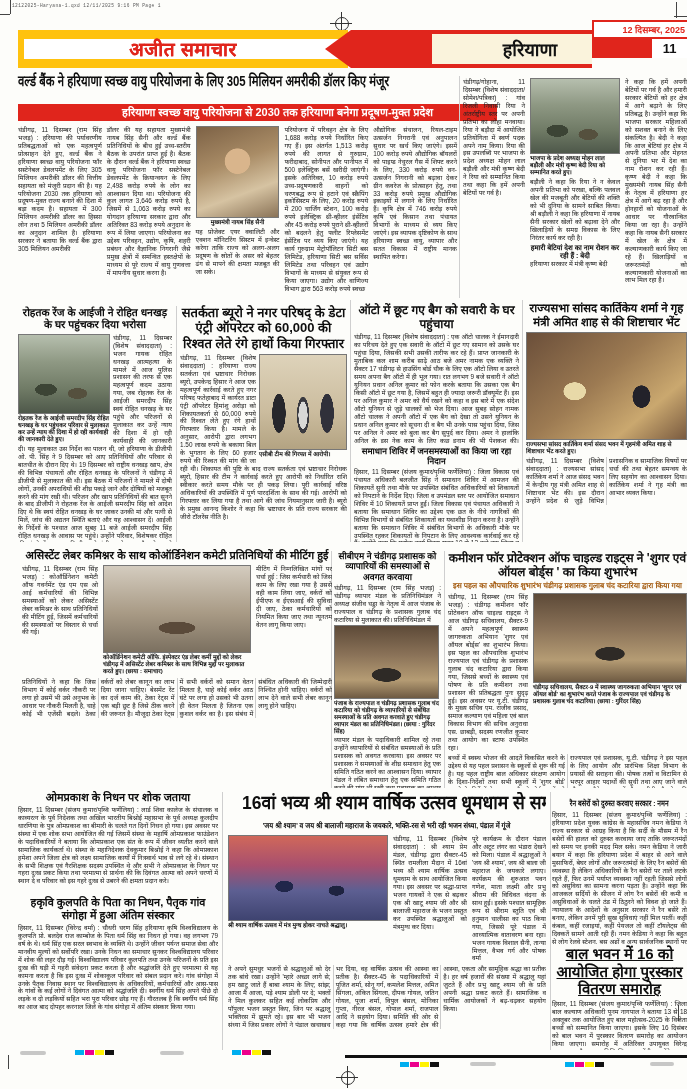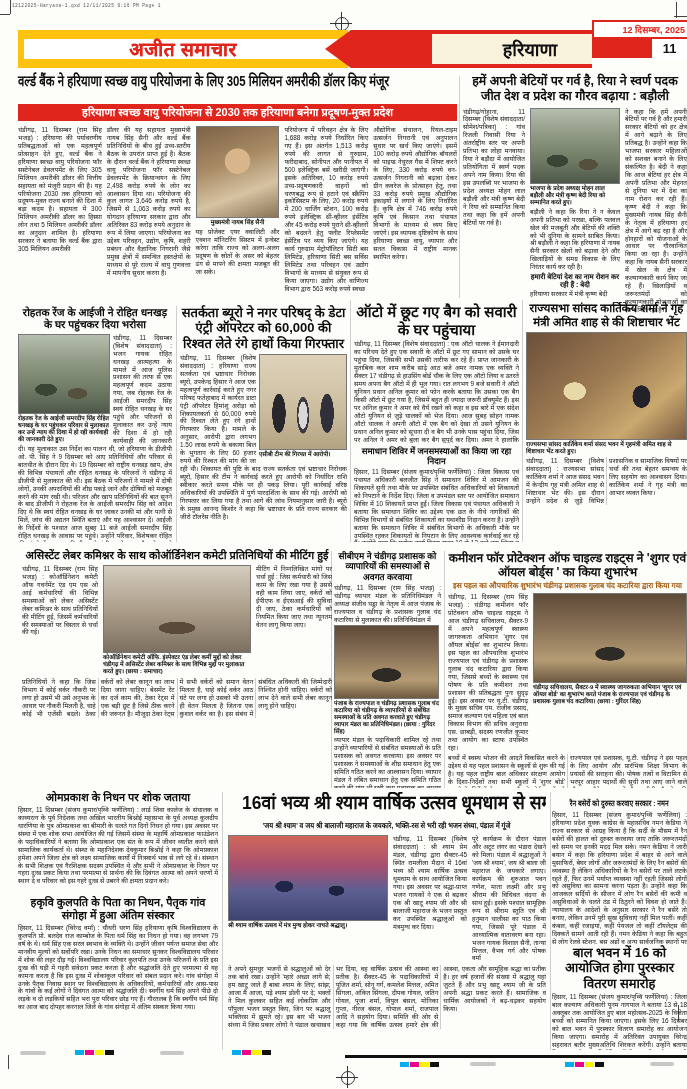--- a/index.html
+++ b/index.html
@@ -12,21 +12,21 @@
   .mh-stripe{background:#fff;display:flex;align-items:center;}
   .mh-title{color:#e0251c;font-weight:bold;font-size:19px;letter-spacing:.5px;width:100%;text-align:center;
             text-shadow:0 0 .5px #e0251c;}
   .mh-cream{background:#faf3dc;display:flex;align-items:center;justify-content:center;
             font-weight:bold;font-size:18px;color:#111;margin-left:43px;}
   .mh-datebox{background:#fff;color:#e0251c;font-weight:bold;font-size:9px;display:flex;align-items:center;justify-content:flex-end;padding-right:3px;}
   .mh-pagebox{background:#fff;border:1.5px solid #fff;color:#111;font-weight:bold;font-size:13px;display:flex;align-items:center;justify-content:center;}
   
   .hl{font-weight:bold;color:#0e0e0e;text-align:center;line-height:1.18;}
   .nowrap{white-space:nowrap;display:inline-block;transform-origin:0 50%;}
-  .redbar{background:#e0251c;color:#fff;font-weight:bold;text-align:center;}
+  .redbar{background:#e0251c;color:#fff;font-weight:bold;text-align:center;padding-left:40px;}
   .orange-sub{color:#a35a0e;font-weight:bold;text-align:center;}
   .bd{font-size:6.4px;line-height:1.24;text-align:justify;color:#222;}
   .bd2{columns:2;column-gap:5px;column-rule:.5px solid #ccc;}
   .bd3{columns:3;column-gap:5px;column-rule:.5px solid #ccc;}
   .bd4{columns:4;column-gap:5px;column-rule:.5px solid #ccc;}
   .cap{font-size:6px;font-weight:bold;line-height:1.18;color:#111;text-align:left;margin-top:1px;}
   .g{display:grid;gap:5px;}
   
   .ph{border:.5px solid #777;box-sizing:border-box;position:relative;overflow:hidden;}
   .ph-cm{background:radial-gradient(circle at 50% 38%,#d9b58c 0 18%,transparent 19%),
@@ -106,21 +106,20 @@
       <div class="ph ph-cm" style="width:100%;height:92px;"></div>
       <div class="cap" style="text-align:center;">मुख्यमंत्री नायब सिंह सैनी</div>
       <div class="bd" style="margin-top:2px;">यह प्रोजेक्ट एयर क्वालिटी और एक्शन मॉनिटरिंग सिस्टम में इन्वेस्ट करेगा ताकि राज्य को अलग-अलग प्रदूषण के स्रोतों के असर को बेहतर ढंग से मापने की क्षमता मजबूत की जा सके।</div>
     </div>
     <div class="bd">परियोजना में परिवहन क्षेत्र के लिए 1,688 करोड़ रुपये निर्धारित किए गए हैं। इस अंतर्गत 1,513 करोड़ रुपये की लागत से गुरुग्राम, फरीदाबाद, सोनीपत और पानीपत में 500 इलेक्ट्रिक बसें खरीदी जाएंगी। इसके अतिरिक्त, 10 करोड़ रुपये उच्च-प्रदूषणकारी वाहनों को चरणबद्ध रूप से हटाने एवं स्क्रैपिंग इकोसिस्टम के लिए, 20 करोड़ रुपये में 200 चार्जिंग स्टेशन, 100 करोड़ रुपये इलेक्ट्रिक थ्री-व्हीलर इंसेंटिव और 45 करोड़ रुपये पुराने थ्री-व्हीलरों को बदलने हेतु फ्लीट रिप्लेसमेंट इंसेंटिव पर व्यय किए जाएंगे। यह कार्य गुरुग्राम मेट्रोपॉलिटन सिटी बस लिमिटेड, हरियाणा सिटी बस सर्विस लिमिटेड तथा परिवहन एवं उद्योग विभागों के माध्यम से संयुक्त रूप से किया जाएगा। उद्योग और वाणिज्य विभाग द्वारा 563 करोड़ रुपये स्वच्छ</div>
     <div class="bd">औद्योगिक संचालन, रियल-टाइम उत्सर्जन निगरानी एवं अनुपालन सुधार पर खर्च किए जाएंगे। इसमें 100 करोड़ रुपये औद्योगिक बॉयलरों को पाइप्ड नेचुरल गैस में शिफ्ट करने के लिए, 330 करोड़ रुपये वन-उत्सर्जन निगरानी को बढ़ावा देकर ग्रीन कवरेज के प्रोत्साहन हेतु, तथा 33 करोड़ रुपये प्रमुख औद्योगिक इकाइयों में लगाने के लिए निर्धारित हैं। कृषि क्षेत्र में 746 करोड़ रुपये कृषि एवं किसान तथा पंचायत विभागों के माध्यम से व्यय किए जाएंगे। इस व्यापक दृष्टिकोण के साथ हरियाणा स्वच्छ वायु, व्यापार और सतत विकास में राष्ट्रीय मानक स्थापित करेगा।</div>
   </div>
 
   <div class="vsep" style="left:459px;top:76px;height:222px;"></div>
   <div class="abs" style="left:463px;top:74px;width:224px;">
-    <div class="hl" style="font-size:12.5px;">हमें अपनी बेटियों पर गर्व है, रिया ने स्वर्ण पदक जीत देश व प्रदेश का गौरव बढ़ाया : बड़ौली</div>
     <div class="g" style="grid-template-columns:62px 1fr 62px;margin-top:4px;">
       <div class="bd">चंडीगढ़/गोहाना, 11 दिसम्बर (विशेष संवाददाता/सोमेश/पत्रिका) : गांव रिजली निवासी रिया ने अंतर्राष्ट्रीय स्तर पर अपनी प्रतिभा का लोहा मनवाया। रिया ने बड़ौदा में आयोजित प्रतियोगिता में स्वर्ण पदक अपने नाम किया। रिया की इस उपलब्धि पर भाजपा के प्रदेश अध्यक्ष मोहन लाल बड़ौली और मंत्री कृष्ण बेदी ने रिया को सम्मानित किया तथा कहा कि हमें अपनी बेटियों पर गर्व है।</div>
       <div>
         <div class="ph ph-crowd" style="width:100%;height:76px;"></div>
         <div class="cap">भाजपा के प्रदेश अध्यक्ष मोहन लाल बड़ौली और मंत्री कृष्ण बेदी रिया को सम्मानित करते हुए।</div>
         <div class="bd" style="margin-top:2px;">बड़ौली ने कहा कि रिया ने न केवल अपनी प्रतिभा को परखा, बल्कि पलवल खेल की मजबूती और बेटियों की शक्ति को भी दुनिया के सामने साबित किया। श्री बड़ौली ने कहा कि हरियाणा में नायब सैनी सरकार खेलों को बढ़ावा देने और खिलाड़ियों के समग्र विकास के लिए निरंतर कार्य कर रही है।</div>
         <div class="hl" style="font-size:7px;margin-top:2px;">हमारी बेटियां देश का नाम रोशन कर रही हैं : बेदी</div>
         <div class="bd">हरियाणा सरकार में मंत्री कृष्ण बेदी</div>
       </div>
       <div class="bd">ने कहा कि हमें अपनी बेटियों पर गर्व है और हमारी सरकार बेटियों को हर क्षेत्र में आगे बढ़ाने के लिए प्रतिबद्ध है। उन्होंने कहा कि भाजपा सरकार महिलाओं को सशक्त बनाने के लिए संकल्पित है। बेदी ने कहा कि आज बेटियां हर क्षेत्र में अपनी प्रतिभा और मेहनत से दुनिया भर में देश का नाम रोशन कर रही हैं। कृष्ण बेदी ने कहा कि मुख्यमंत्री नायब सिंह सैनी के नेतृत्व में हरियाणा हर क्षेत्र में आगे बढ़ रहा है और होनहारों को योजनाओं के आधार पर गौरवान्वित किया जा रहा है। उन्होंने कहा कि नायब सैनी सरकार में खेल के क्षेत्र में कल्याणकारी कार्य किए जा रहे हैं। खिलाड़ियों व जरूरतमंदों को कल्याणकारी योजनाओं का लाभ मिल रहा है।</div>
@@ -147,21 +146,21 @@
     <div class="bd" style="margin-top:3px;">
       <span class="float-r" style="width:88px;">
         <span class="ph ph-acb" style="display:block;width:88px;height:96px;"></span>
         <span class="cap" style="display:block;">एसीबी टीम की गिरफ्त में आरोपी।</span>
       </span>
       <span>चंडीगढ़, 11 दिसम्बर (विशेष संवाददाता) : हरियाणा राज्य सतर्कता एवं भ्रष्टाचार निरोधक ब्यूरो, उपकेन्द्र हिसार ने आज एक महत्वपूर्ण कार्रवाई करते हुए नगर परिषद फतेहाबाद में कार्यरत डाटा एंट्री ऑपरेटर हिमांशु अरोड़ा को शिकायतकर्ता से 60,000 रुपये की रिश्वत लेते हुए रंगे हाथों गिरफ्तार किया है। मामले के अनुसार, आरोपी द्वारा लगभग 1.50 लाख रुपये के बकाया बिल के भुगतान के लिए 60 हजार रुपये की रिश्वत की मांग की जा रही थी। शिकायत की पुष्टि के बाद राज्य सतर्कता एवं भ्रष्टाचार निरोधक ब्यूरो, हिसार की टीम ने कार्रवाई करते हुए आरोपी को निर्धारित राशि स्वीकार करते समय मौके पर ही पकड़ लिया। पूरी कार्रवाई वरिष्ठ अधिकारियों की उपस्थिति में पूर्ण पारदर्शिता के साथ की गई। आरोपी को गिरफ्तार कर लिया गया है तथा आगे की जांच नियमानुसार जारी है। ब्यूरो के प्रमुख आनन्द किशोर ने कहा कि भ्रष्टाचार के प्रति राज्य सरकार की जीरो टॉलरेंस नीति है।</span>
     </div>
   </div>
 
   <div class="abs" style="left:354px;top:303px;width:165px;height:140px;overflow:hidden;">
-    <div class="hl" style="font-size:15px;">ऑटो में छूट गए बैग को सवारी के घर पहुंचाया</div>
+    <div class="hl" style="font-size:12px;">ऑटो में छूट गए बैग को सवारी के घर पहुंचाया</div>
     <div class="bd" style="margin-top:2px;">चंडीगढ़, 11 दिसम्बर (विशेष संवाददाता) : एक ऑटो चालक ने ईमानदारी का परिचय देते हुए एक सवारी के ऑटो में छूट गए सामान को उसके घर पहुंचा दिया, जिसकी सभी उसकी तारीफ कर रहे हैं। प्राप्त जानकारी के मुताबिक कल शाम करीब साढ़े आठ बजे अमर नामक एक व्यक्ति ने सैक्टर 17 चंडीगढ़ से हाउसिंग बोर्ड चौक के लिए एक ऑटो लिया व उतरते समय अपना बैग ऑटो में ही भूल गया। रात लगभग 9 बजे सवारी ने ऑटो यूनियन प्रधान अनिल कुमार को फोन करके बताया कि उसका एक बैग किसी ऑटो में छूट गया है, जिसमें बहुत ही ज्यादा जरूरी डॉक्यूमेंट हैं। इस पर अनिल कुमार ने अमर को धैर्य रखने को कहा व इस बारे में एक संदेश ऑटो यूनियन से जुड़े चालकों को भेज दिया। आज सुबह सोहन नामक ऑटो चालक ने अपनी ऑटो में एक बैग को देखा तो उसने यूनियन के प्रधान अनिल कुमार को सूचना दी व बैग भी उनके पास पहुंचा दिया, जिस पर अनिल ने अमर को बुला कर बैग सुपुर्द कर दिया। अमर ने हालांकि अनिल के इस नेक काम के लिए कुछ इनाम की भी पेशकश की। उल्लेखनीय है कि अनिल कुमार आगे भी इस प्रकार कई नेक काम कर चुके हैं, जिस पर उन्हें चंडीगढ़ पुलिस के अधिकारियों से भी सराहना मिल चुकी है।</div>
   </div>
   <div class="abs" style="left:354px;top:446px;width:165px;height:96px;overflow:hidden;">
     <div class="hl" style="font-size:8.5px;">समाधान शिविर में जनसमस्याओं का किया जा रहा निदान</div>
     <div class="bd" style="margin-top:2px;">हिसार, 11 दिसम्बर (संजय कुमार/पृथ्वि फर्णेलिया) : जिला विकास एवं पंचायत अधिकारी बलजीत सिंह ने समाधान शिविर में आमजन की शिकायतें सुनी तथा मौके पर उपस्थित संबंधित अधिकारियों को शिकायतों को निपटाने के निर्देश दिए। जिला व उपमंडल स्तर पर आयोजित समाधान शिविर में 10 शिकायतें प्राप्त हुईं। जिला विकास एवं पंचायत अधिकारी ने बताया कि समाधान शिविर का उद्देश्य एक छत के नीचे नागरिकों की विभिन्न विभागों से संबंधित शिकायतों का यथाशीघ्र निदान करना है। उन्होंने बताया कि समाधान शिविर में संबंधित विभागों के अधिकारी मौके पर उपस्थित रहकर शिकायतों के निपटान के लिए आवश्यक कार्रवाई कर रहे हैं। उन्होंने कहा कि प्रत्येक कार्य दिवस सुबह 10 से 12 बजे तक जिला व उपमंडल स्तर पर समाधान शिविर आयोजित किए जा रहे हैं।</div>
   </div>
 
   <div class="abs" style="left:526px;top:302px;width:161px;height:240px;overflow:hidden;">
     <div class="hl" style="font-size:11.5px;">राज्यसभा सांसद कार्तिकेय शर्मा ने गृह मंत्री अमित शाह से की शिष्टाचार भेंट</div>
     <div class="ph ph-shah" style="width:161px;height:108px;margin-top:3px;"></div>
@@ -238,21 +237,21 @@
   </div>
 
   <div class="abs" style="left:552px;top:792px;width:135px;height:152px;overflow:hidden;">
     <div style="text-align:center;">
       <span class="nowrap hl" style="font-size:8px;transform:scaleX(.82);transform-origin:50% 50%;">रैन बसेरों को दुरुस्त करवाए सरकार : नमन</span>
     </div>
     <div class="bd" style="margin-top:1px;">हिसार, 11 दिसम्बर (संजय कुमार/पृथ्वि फर्णेलिया) : हरियाणा प्रदेश युवक कांग्रेस के महासचिव नमन केडिया ने राज्य सरकार से आग्रह किया है कि सर्दी के मौसम में रैन बसेरों की हालत को दुरुस्त करवाया जाए ताकि जरूरतमंदों को समय पर इनकी मदद मिल सके। नमन केडिया ने जारी बयान में कहा कि हरियाणा प्रदेश में बाहर से आने वाले मुसाफिरों, बेघर लोगों और जरूरतमंदों के लिए रैन बसेरों की व्यवस्था है लेकिन अधिकारियों के रैन बसेरों पर ताले लटके रहते हैं, फिर उनमें पर्याप्त व्यवस्था नहीं रहती जिससे लोगों को असुविधा का सामना करना पड़ता है। उन्होंने कहा कि आजकल सर्दियों के सीजन में लोग रैन बसेरों की कमी व असुविधाओं के चलते ठंड में ठिठुरने को विवश हो जाते हैं। न्यायालय के आदेशों के अनुसार सरकार ने रैन बसेरे तो बनाए, लेकिन उनमें पूरी सुख सुविधाएं नहीं मिल पातीं। कहीं कंबल, कहीं रजाइयां, कहीं पेयजल तो कहीं टॉयलेट्स की दिक्कतें सामने आती रही हैं। नमन केडिया ने कहा कि बहुत से लोग रेलवे स्टेशन, बस अड्डों व अन्य सार्वजनिक स्थानों पर जरूरतमंद लोगों को कंबल, रजाई, भोजन, पेयजल आदि वितरित करते हैं। ऐसे लोग साधुवाद के पात्र हैं। पशु पालन को भी अपनी जिम्मेदारी पूरी निभानी चाहिए ताकि जरूरतमंद लोगों को दिक्कत न पड़े।</div>
   </div>
 
   <div class="abs" style="left:552px;top:945px;width:135px;height:105px;overflow:hidden;">
-    <div class="hl" style="font-size:13px;">बाल भवन में 16 को आयोजित होगा पुरस्कार वितरण समारोह</div>
+    <div class="hl" style="font-size:15px;text-decoration:underline;">बाल भवन में 16 को आयोजित होगा पुरस्कार वितरण समारोह</div>
     <div class="bd" style="margin-top:2px;">हिसार, 11 दिसम्बर (संजय कुमार/पृथ्वि फर्णेलिया) : जिला बाल कल्याण अधिकारी पूनम नागपाल ने बताया 13 से 18 अक्तूबर तक आयोजित हुए बाल महोत्सव-2025 के विजेता बच्चों को सम्मानित किया जाएगा। इसके लिए 16 दिसंबर को बाल भवन में पुरस्कार वितरण समारोह का आयोजन किया जाएगा। समारोह में अतिरिक्त उपायुक्त विरेन्द्र सहरावत बतौर मुख्यअतिथि शिरकत करेंगी। उन्होंने बताया कि बाल महोत्सव प्रतियोगिताओं में सरकारी व गैर-सरकारी स्कूलों के बच्चों ने विभिन्न स्पर्धाओं में प्रतियोगिताएं करवाई गई थीं। प्रतियोगिता में विजयी बच्चों व निर्णायक मंडल को मुख्यअतिथि द्वारा पुरस्कार देकर सम्मानित किया जाएगा।</div>
   </div>
 
   <div class="rule-k" style="left:345px;top:1055px;width:342px;height:3px;"></div>
   <div class="cmyk" style="left:75px;top:1050px;">
       <span class="sw-c"></span>
       <span class="sw-m"></span>
       <span class="sw-y"></span>
       <span class="sw-k"></span>
     </div>

